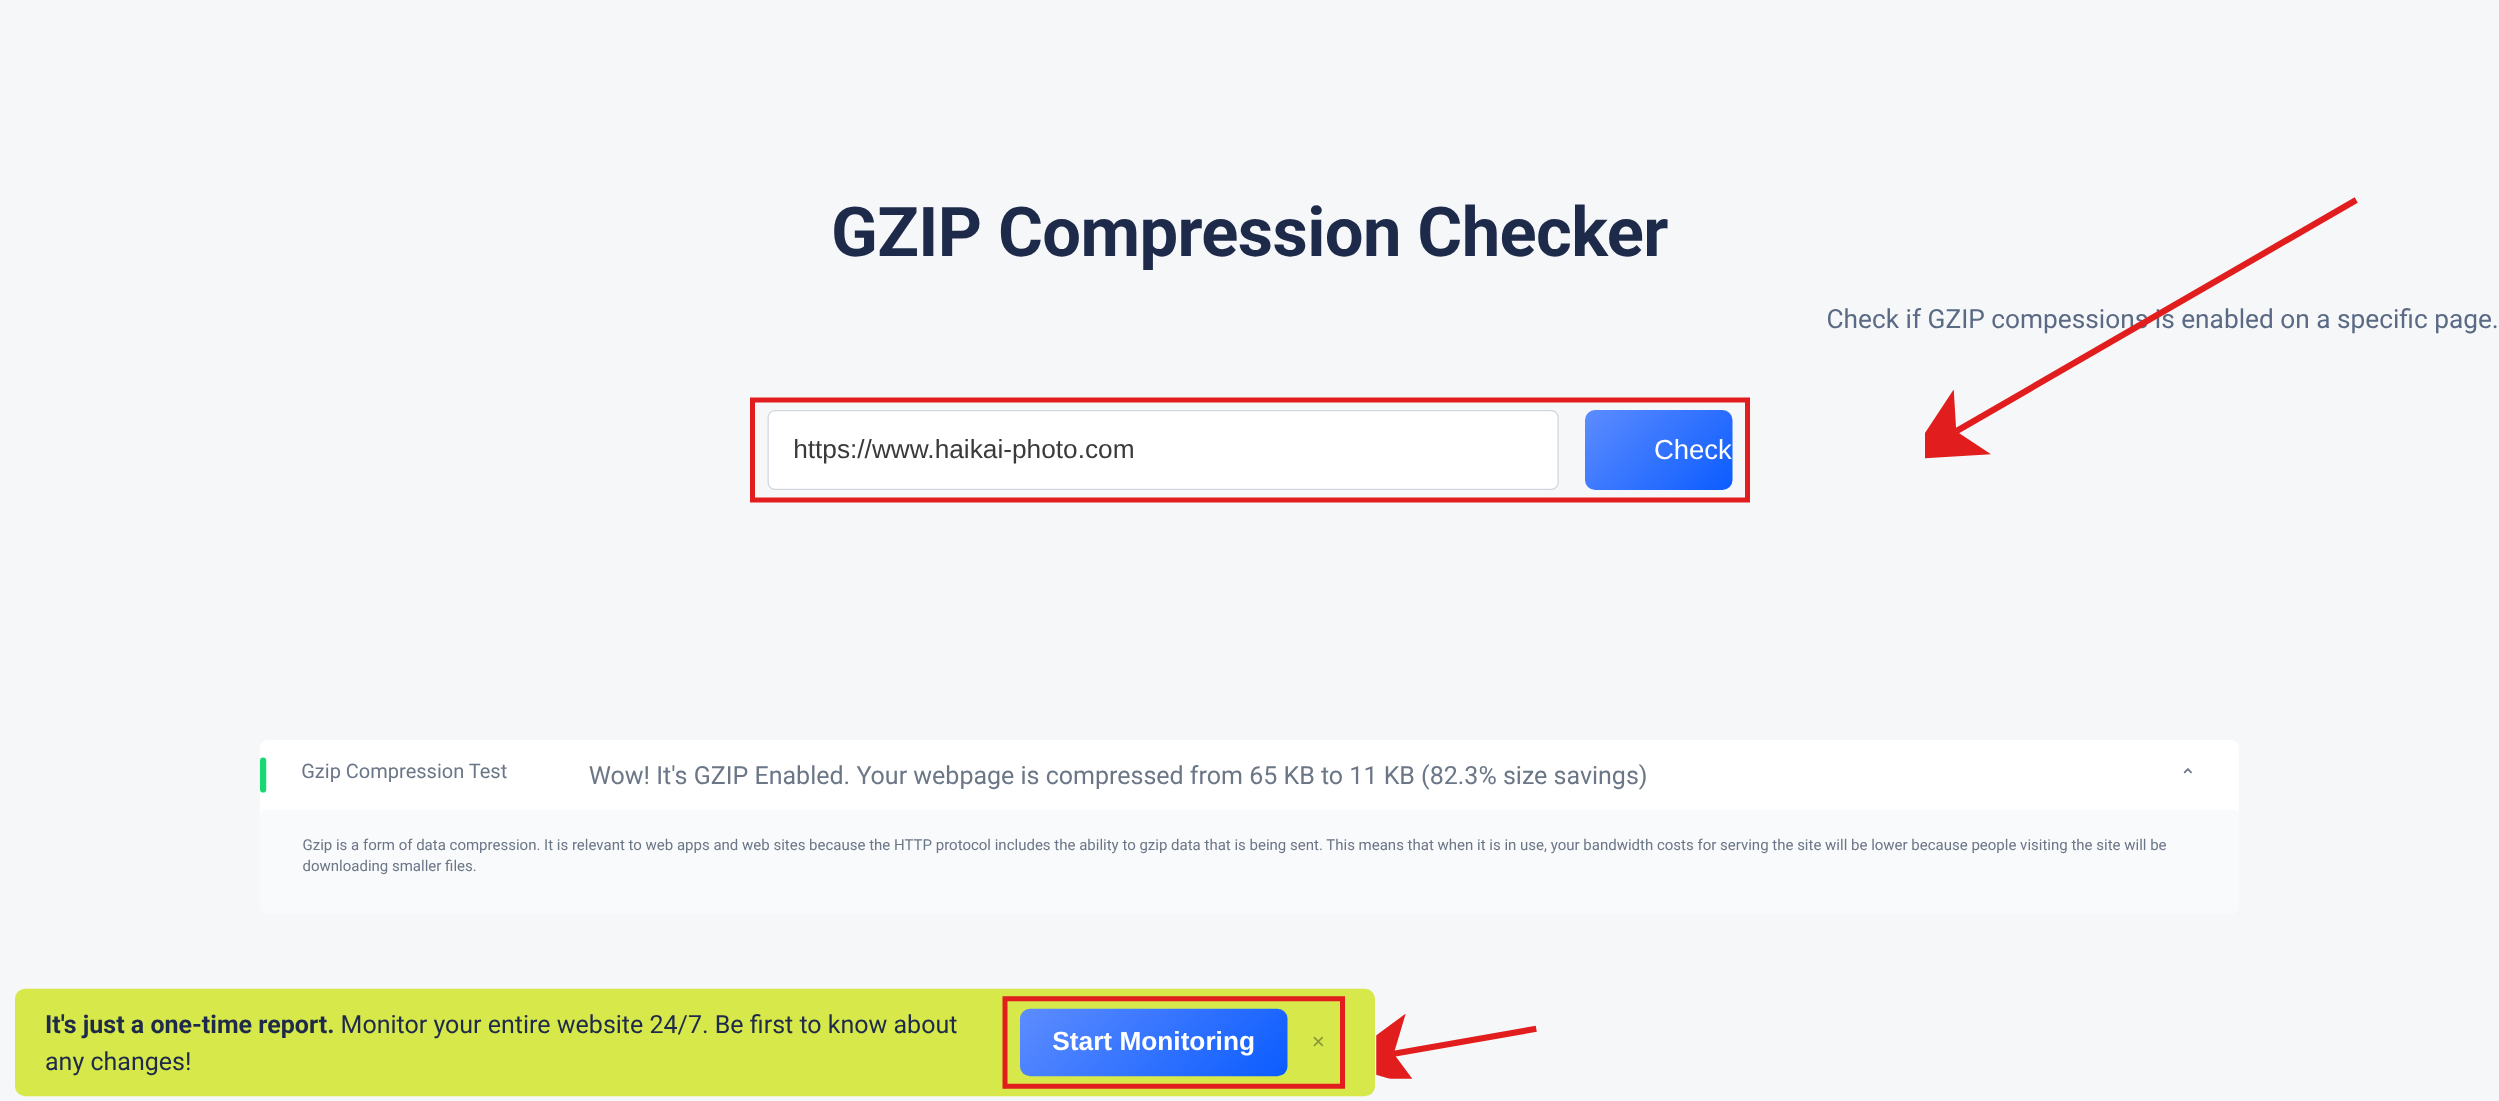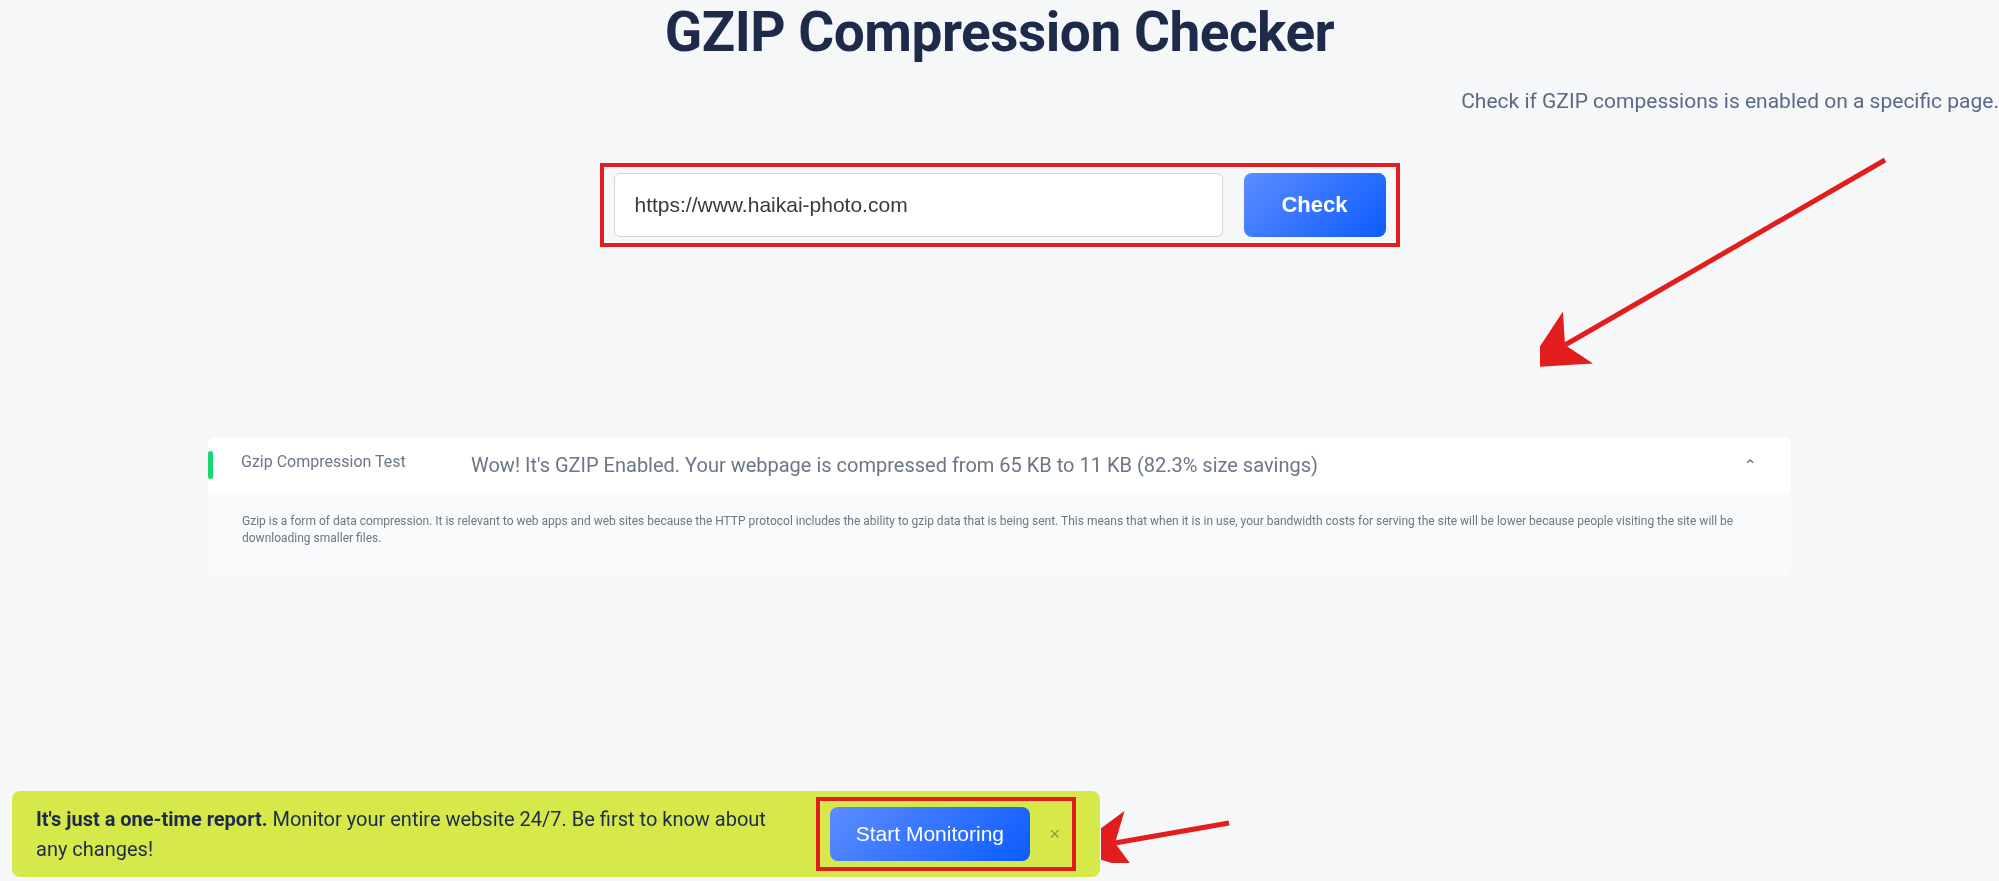--- a/index.html
+++ b/index.html
@@ -6,20 +6,21 @@
     body {
       font-family: -apple-system, BlinkMacSystemFont, "Segoe UI", Roboto, "Helvetica Neue", Arial, sans-serif;
       background: #f6f7f9;
       width: 1999px;
       height: 881px;
       position: relative;
       overflow: hidden;
     }
     .hero {
       text-align: center;
+      padding-top: 155px;
     }
     .hero h1 {
       font-size: 55px;
       font-weight: 700;
       color: #1e2a4a;
       letter-spacing: -0.5px;
     }
     .hero .subtitle {
       margin-top: 25px;
       font-size: 21px;
@@ -41,28 +42,29 @@
       border: 1px solid #cfd6de;
       border-radius: 6px;
       padding: 0 20px;
       font-size: 21px;
       color: #3a3a3a;
       background: #fff;
       outline: none;
     }
     .check-btn {
       height: 64px;
-      width: 142px;
+      width: 118px;
       border: none;
       border-radius: 8px;
       background: linear-gradient(135deg, #5d8cff, #0b5cff);
       color: #fff;
       font-size: 22px;
-      font-weight: 700;
-      cursor: pointer;
+      font-weight: 400;
+      cursor: pointer;
+      text-align: right;
     }
     .arrow-top {
       position: absolute;
       top: 140px;
       left: 1540px;
       pointer-events: none;
     }
     .result-card {
       margin: 190px auto 0;
       width: 1583px;
@@ -138,21 +140,21 @@
       position: relative;
     }
     .banner-btn {
       height: 54px;
       padding: 0 26px;
       border: none;
       border-radius: 8px;
       background: linear-gradient(135deg, #5d8cff, #0b5cff);
       color: #fff;
       font-size: 21px;
-      font-weight: 400;
+      font-weight: 700;
       cursor: pointer;
     }
     .close-x {
       position: absolute;
       right: 12px;
       top: 50%;
       transform: translateY(-50%);
       color: #8a9a3a;
       font-size: 18px;
       cursor: pointer;

